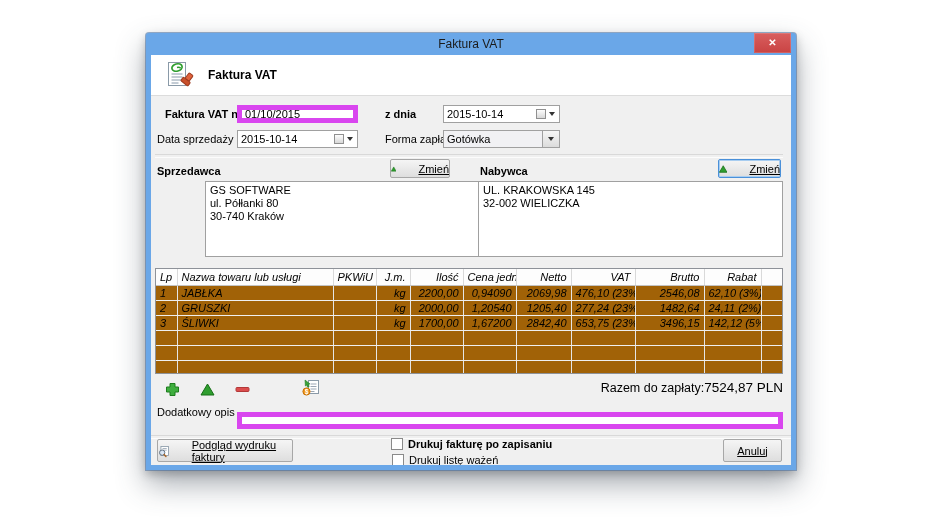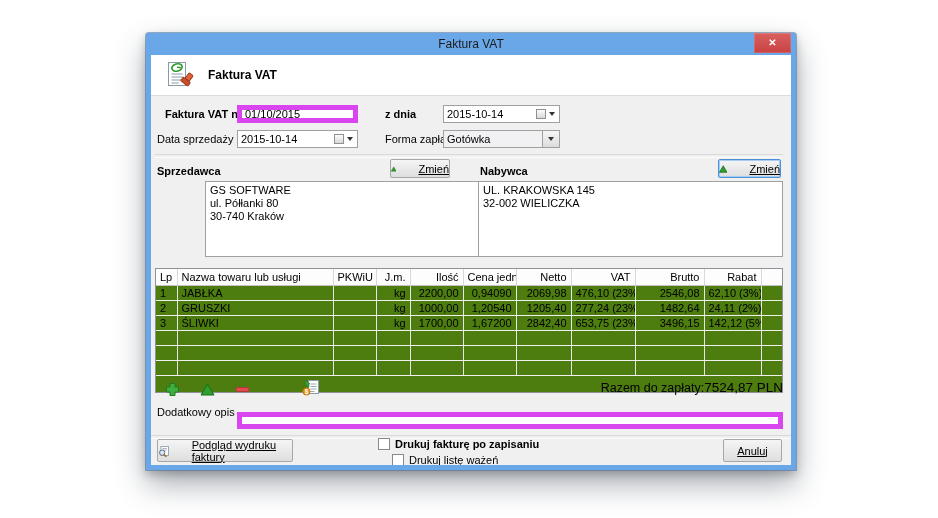--- a/index.html
+++ b/index.html
@@ -73,22 +73,22 @@
     font:11px "Liberation Sans",sans-serif;cursor:pointer;text-decoration:underline;
   }
   .btn.focus{border-color:#4a90d9;box-shadow:0 0 0 1px #a8cdf0 inset;}
   .addrbox{
     position:absolute;box-sizing:border-box;background:#fff;border:1px solid #a0a0a0;
     padding:2px 4px;line-height:13px;overflow:hidden;
   }
   .etched{position:absolute;height:2px;border-top:1px solid #d9d9d9;border-bottom:1px solid #fcfcfc;}
   
   .grid-wrap{
-    position:absolute;left:4px;top:213px;width:628px;height:125px;box-sizing:border-box;
-    border:1px solid #8e9299;background:#4d7c0f;overflow:hidden;
+    position:absolute;left:4px;top:213px;width:628px;height:106px;box-sizing:border-box;
+    border:1px solid #8e9299;background:#a16207;overflow:hidden;font-style:italic;
   }
   table.grid{border-collapse:collapse;table-layout:fixed;width:627px;font-size:11px;}
   table.grid th{
     font-weight:400;height:16px;padding:0 4px;background:#fdfdfd;
     border-bottom:1px solid #c3c3c3;border-right:1px solid #d9d9d9;
     overflow:hidden;white-space:nowrap;
   }
   table.grid td{
     height:14px;padding:0 4px;border-right:1px solid #e6e6e6;border-bottom:1px solid #efefef;
     overflow:hidden;white-space:nowrap;
@@ -228,21 +228,21 @@
               <td class="ar">476,10 (23%)</td>
               <td class="ar">2546,08</td>
               <td class="ar">62,10 (3%)</td>
               <td class="ar"></td>
             </tr>
             <tr>
               <td class="al">2</td>
               <td class="al">GRUSZKI</td>
               <td class="al"></td>
               <td class="ar">kg</td>
-              <td class="ar">1000,00</td>
+              <td class="ar">2000,00</td>
               <td class="ar">1,20540</td>
               <td class="ar">1205,40</td>
               <td class="ar">277,24 (23%)</td>
               <td class="ar">1482,64</td>
               <td class="ar">24,11 (2%)</td>
               <td class="ar"></td>
             </tr>
             <tr>
               <td class="al">3</td>
               <td class="al">ŚLIWKI</td>
@@ -337,21 +337,21 @@
     <div class="btn" style="left:6px;top:384px;width:136px;height:23px;">
       <svg width="14" height="14" viewBox="0 0 14 14">
         <rect x="3.5" y="1.5" width="9" height="11" fill="#fff" stroke="#8a9aa8"></rect>
         <path d="M5.5 4h5M5.5 6h5M5.5 8h3" stroke="#9aa6b4" stroke-width="1"></path>
         <circle cx="5" cy="9" r="3.2" fill="#d7e6f7" fill-opacity=".8" stroke="#5b6b7b" stroke-width="1.1"></circle>
         <path d="M7.3 11.3l2.2 2.2" stroke="#a8672a" stroke-width="1.8" stroke-linecap="round"></path>
       </svg>
       <span>Podgląd wydruku faktury</span>
     </div>
 
-    <div class="chkrow" style="left:227px;top:383px;justify-content:space-between;">
+    <div class="chkrow" style="left:240px;top:383px;justify-content:space-between;">
       <span class="chk"></span>
       <span class="b">Drukuj fakturę po zapisaniu</span>
     </div>
     <div class="chkrow" style="left:241px;top:399px;">
       <span class="chk"></span>
       <span>Drukuj listę ważeń</span>
     </div>
 
     <div class="btn" style="left:572px;top:384px;width:59px;height:23px;">
       <span>Anuluj</span>

